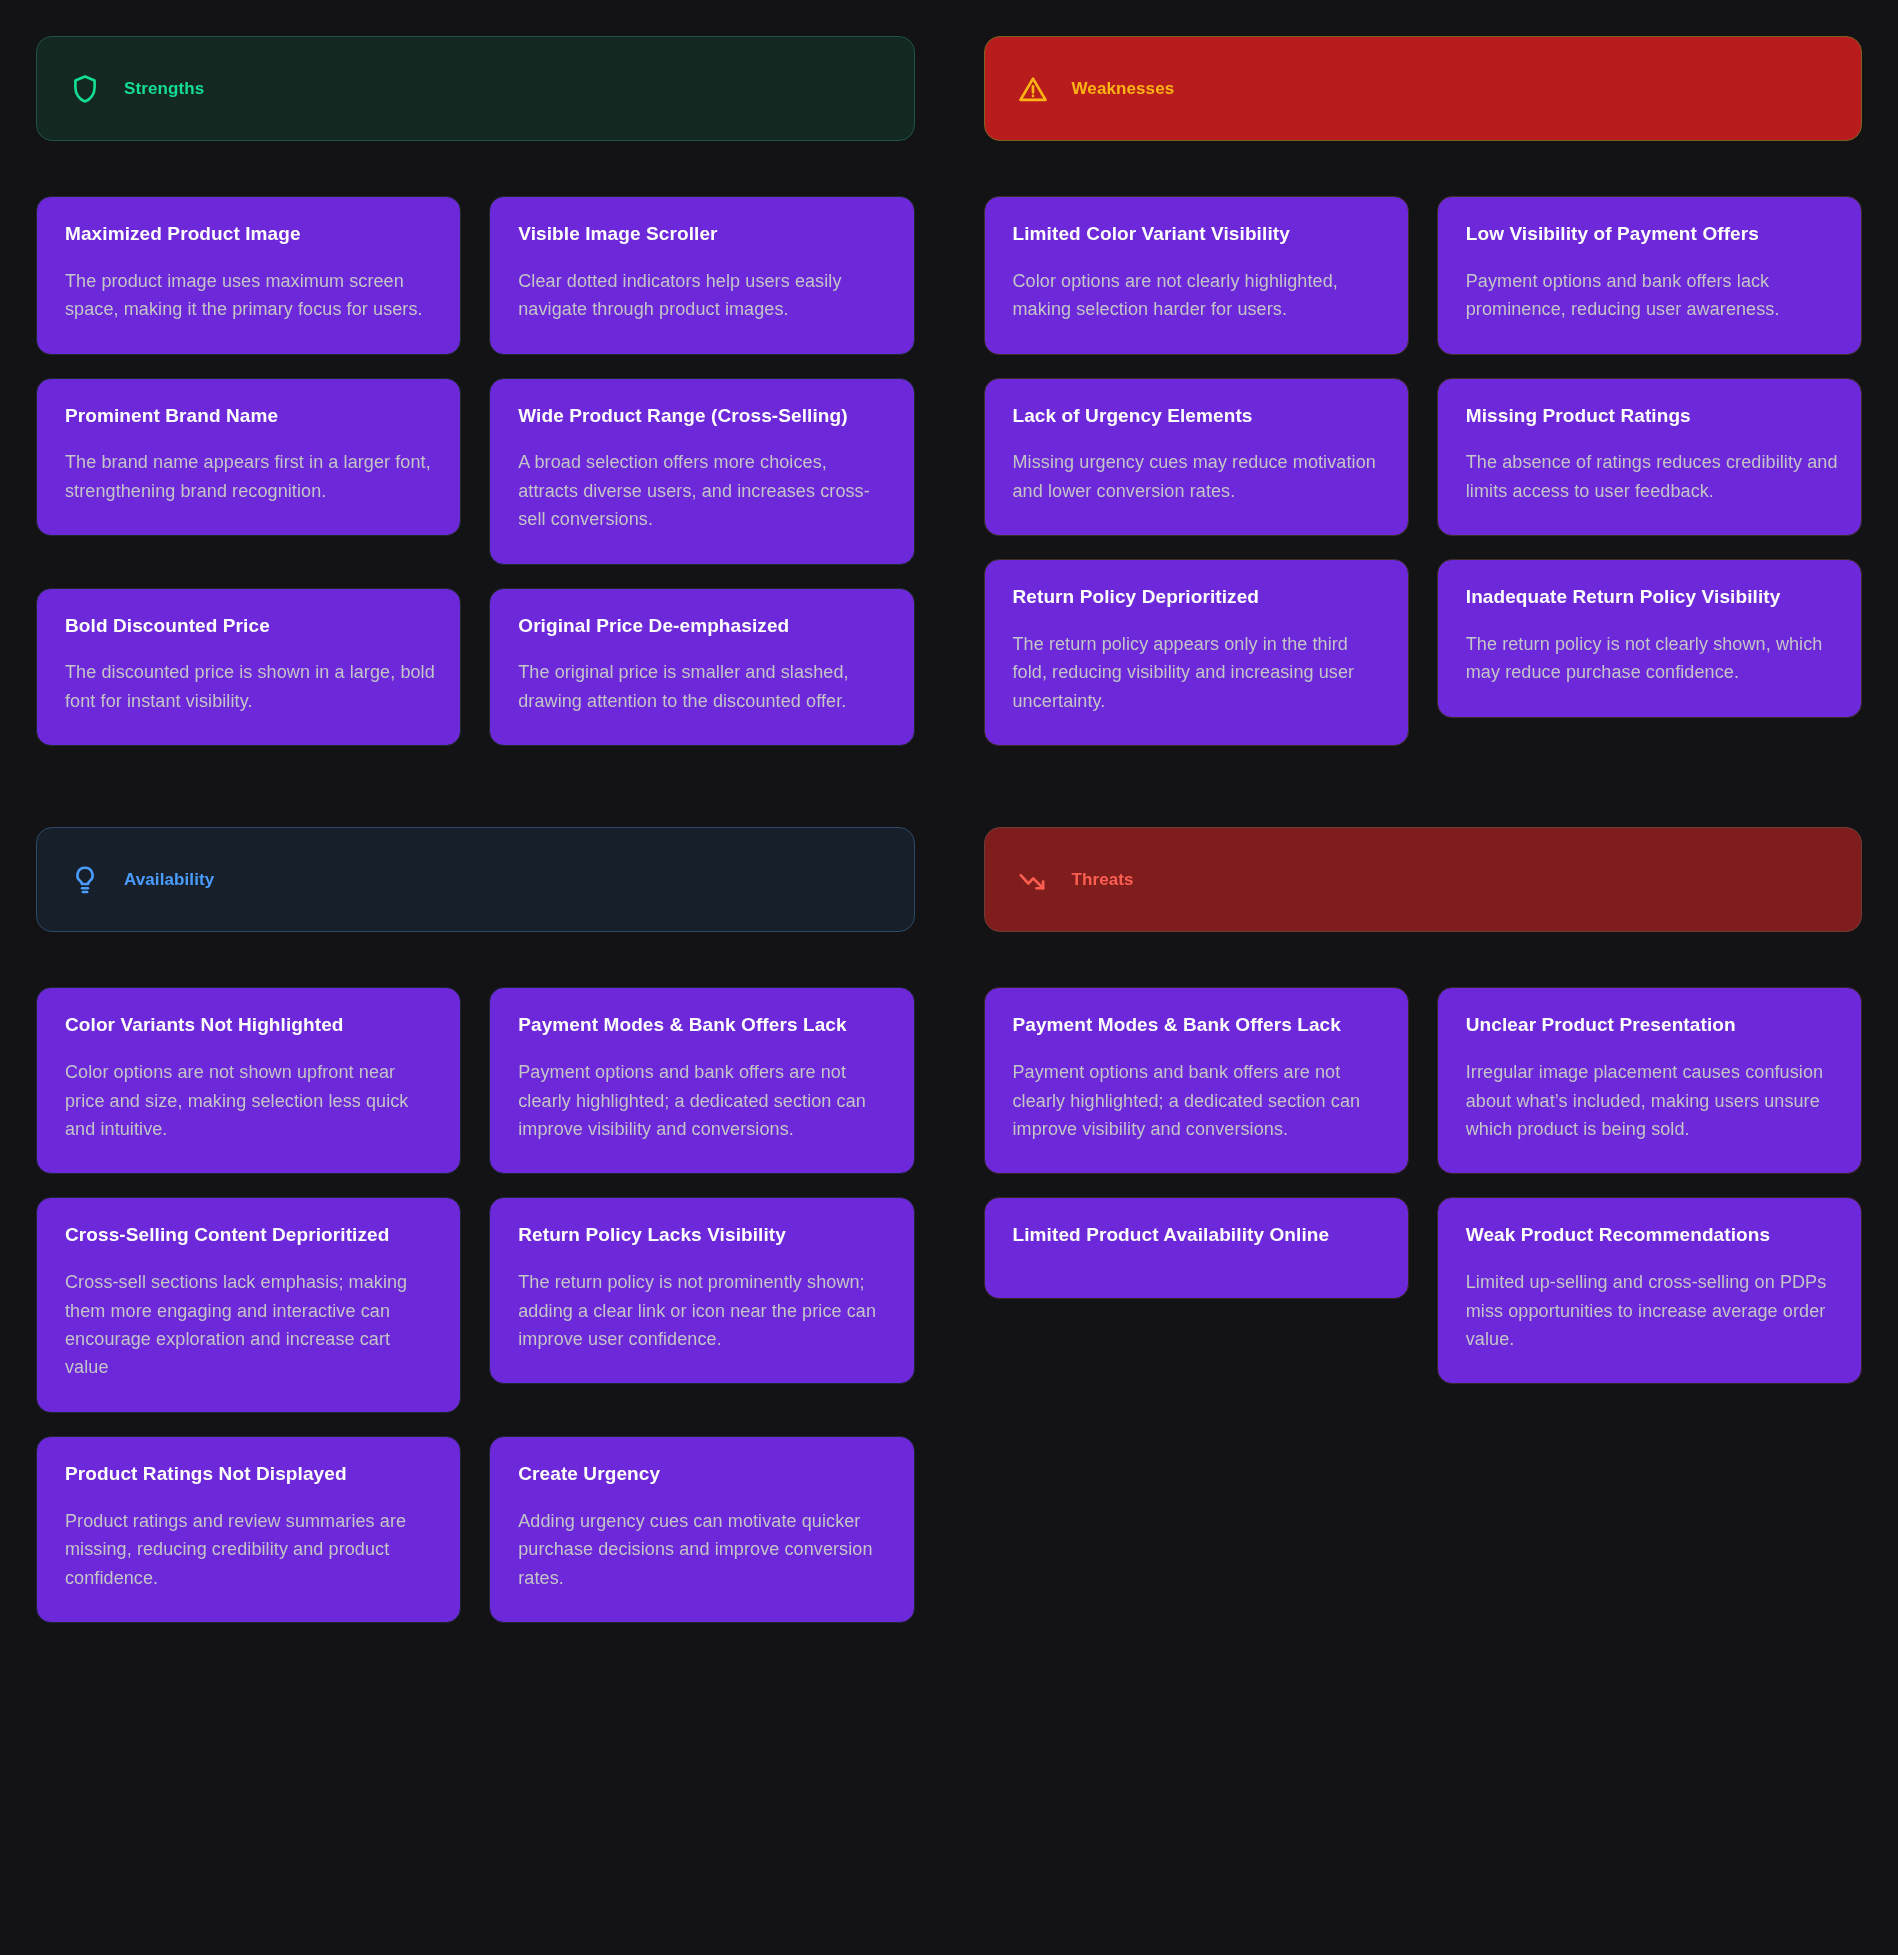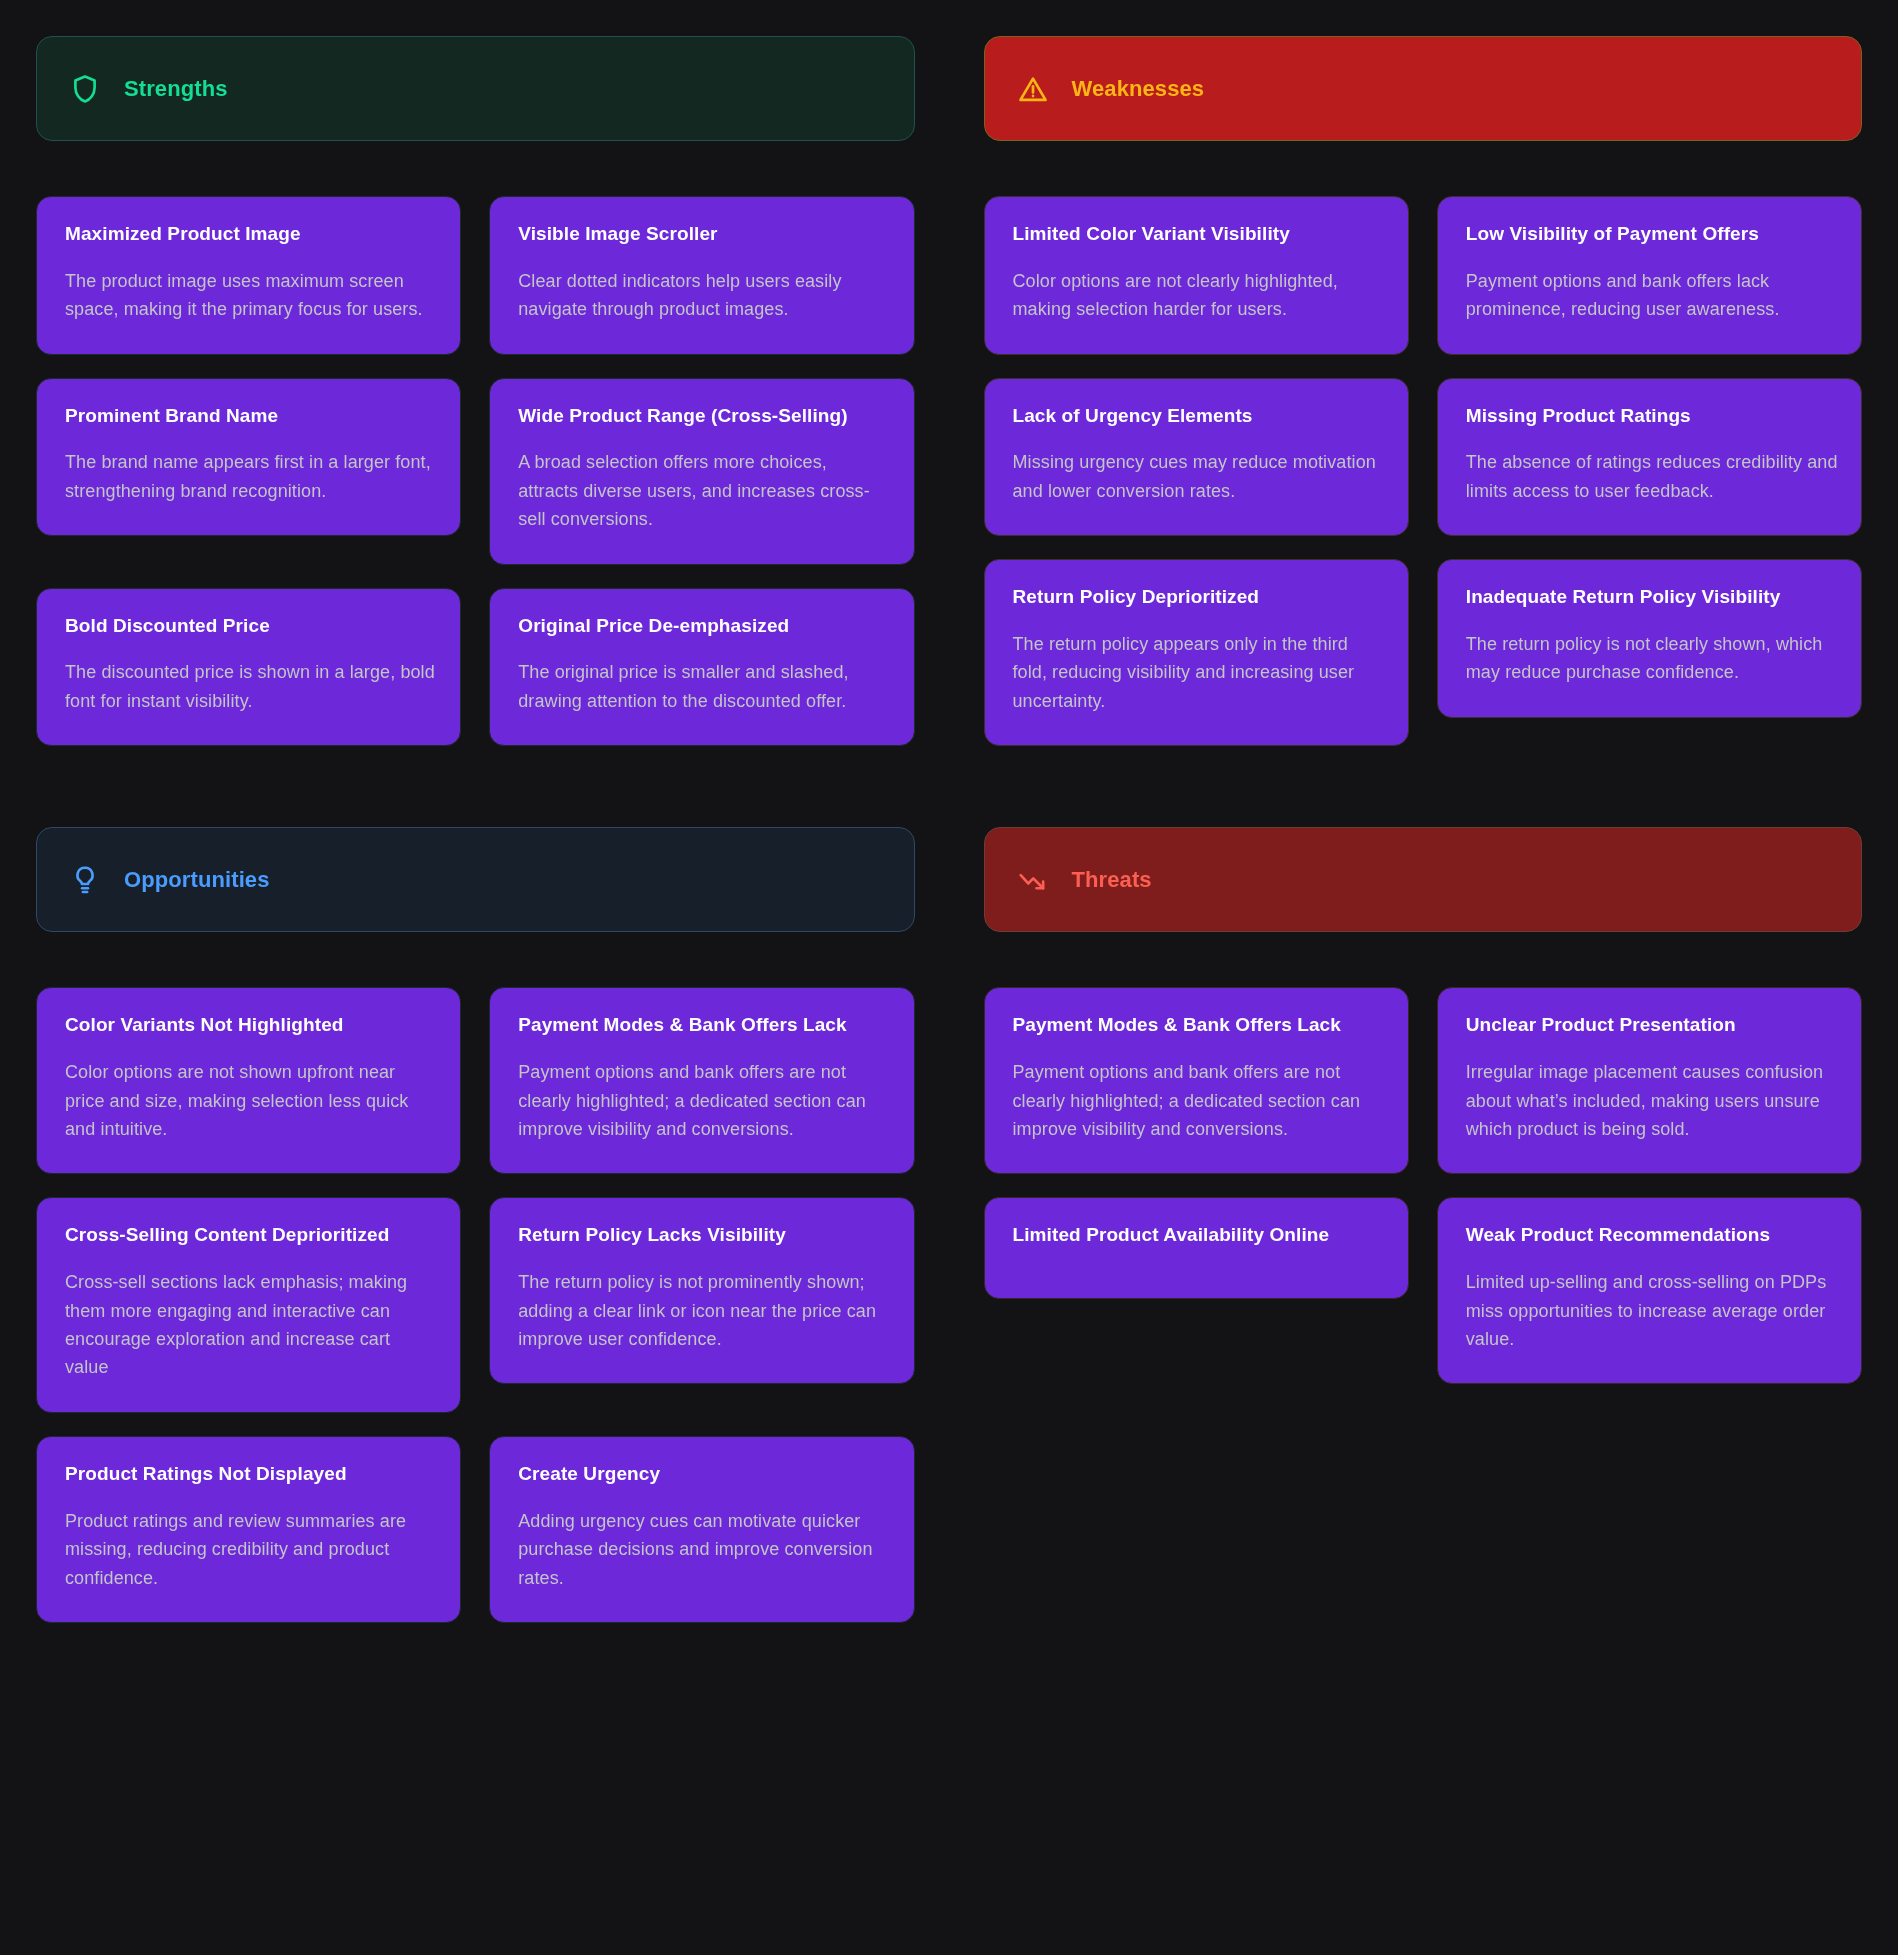--- a/index.html
+++ b/index.html
@@ -37,21 +37,21 @@
   }
 
   .quadrant-header .hdr-icon {
     width: 32px; height: 32px;
     display: flex; align-items: center; justify-content: center;
     flex: 0 0 auto;
   }
   .quadrant-header .hdr-icon svg { width: 32px; height: 32px; display:block; }
 
   .quadrant-title {
-    font-size: 22px;
+    font-size: 17px;
     font-weight: 700;
     letter-spacing: 0.1px;
     line-height: 1;
   }
 
   
   .q-strengths .quadrant-header      { background:#122821; border:1.2px solid #1f5349; }
   .q-strengths .quadrant-title       { color:#15dd93; }
   .q-strengths .card                 { border:1.2px solid #1b2c28; }
 
@@ -187,21 +187,21 @@
 
   <section class="quadrant q-opportunities">
     <div class="quadrant-header">
       <span class="hdr-icon">
         <svg viewBox="0 0 24 24" fill="none" stroke="#4a9dfd" stroke-width="2" stroke-linecap="round" stroke-linejoin="round">
           <path d="M12 2.8a5.6 5.6 0 0 0-3.4 10.1c.7.6 1.1 1.3 1.1 2.1h4.6c0-.8.4-1.5 1.1-2.1A5.6 5.6 0 0 0 12 2.8z"></path>
           <line x1="9.8" y1="18.2" x2="14.2" y2="18.2"></line>
           <line x1="10.4" y1="21" x2="13.6" y2="21"></line>
         </svg>
       </span>
-      <h2 class="quadrant-title">Opportunities</h2>
+      <h2 class="quadrant-title">Availability</h2>
     </div>
     <div class="cards">
       <article class="card">
         <h3 class="card-title">Color Variants Not Highlighted</h3>
         <p class="card-desc">Color options are not shown upfront near price and size, making selection less quick and intuitive.</p>
       </article>
       <article class="card">
         <h3 class="card-title">Payment Modes &amp; Bank Offers Lack</h3>
         <p class="card-desc">Payment options and bank offers are not clearly highlighted; a dedicated section can improve visibility and conversions.</p>
       </article>

